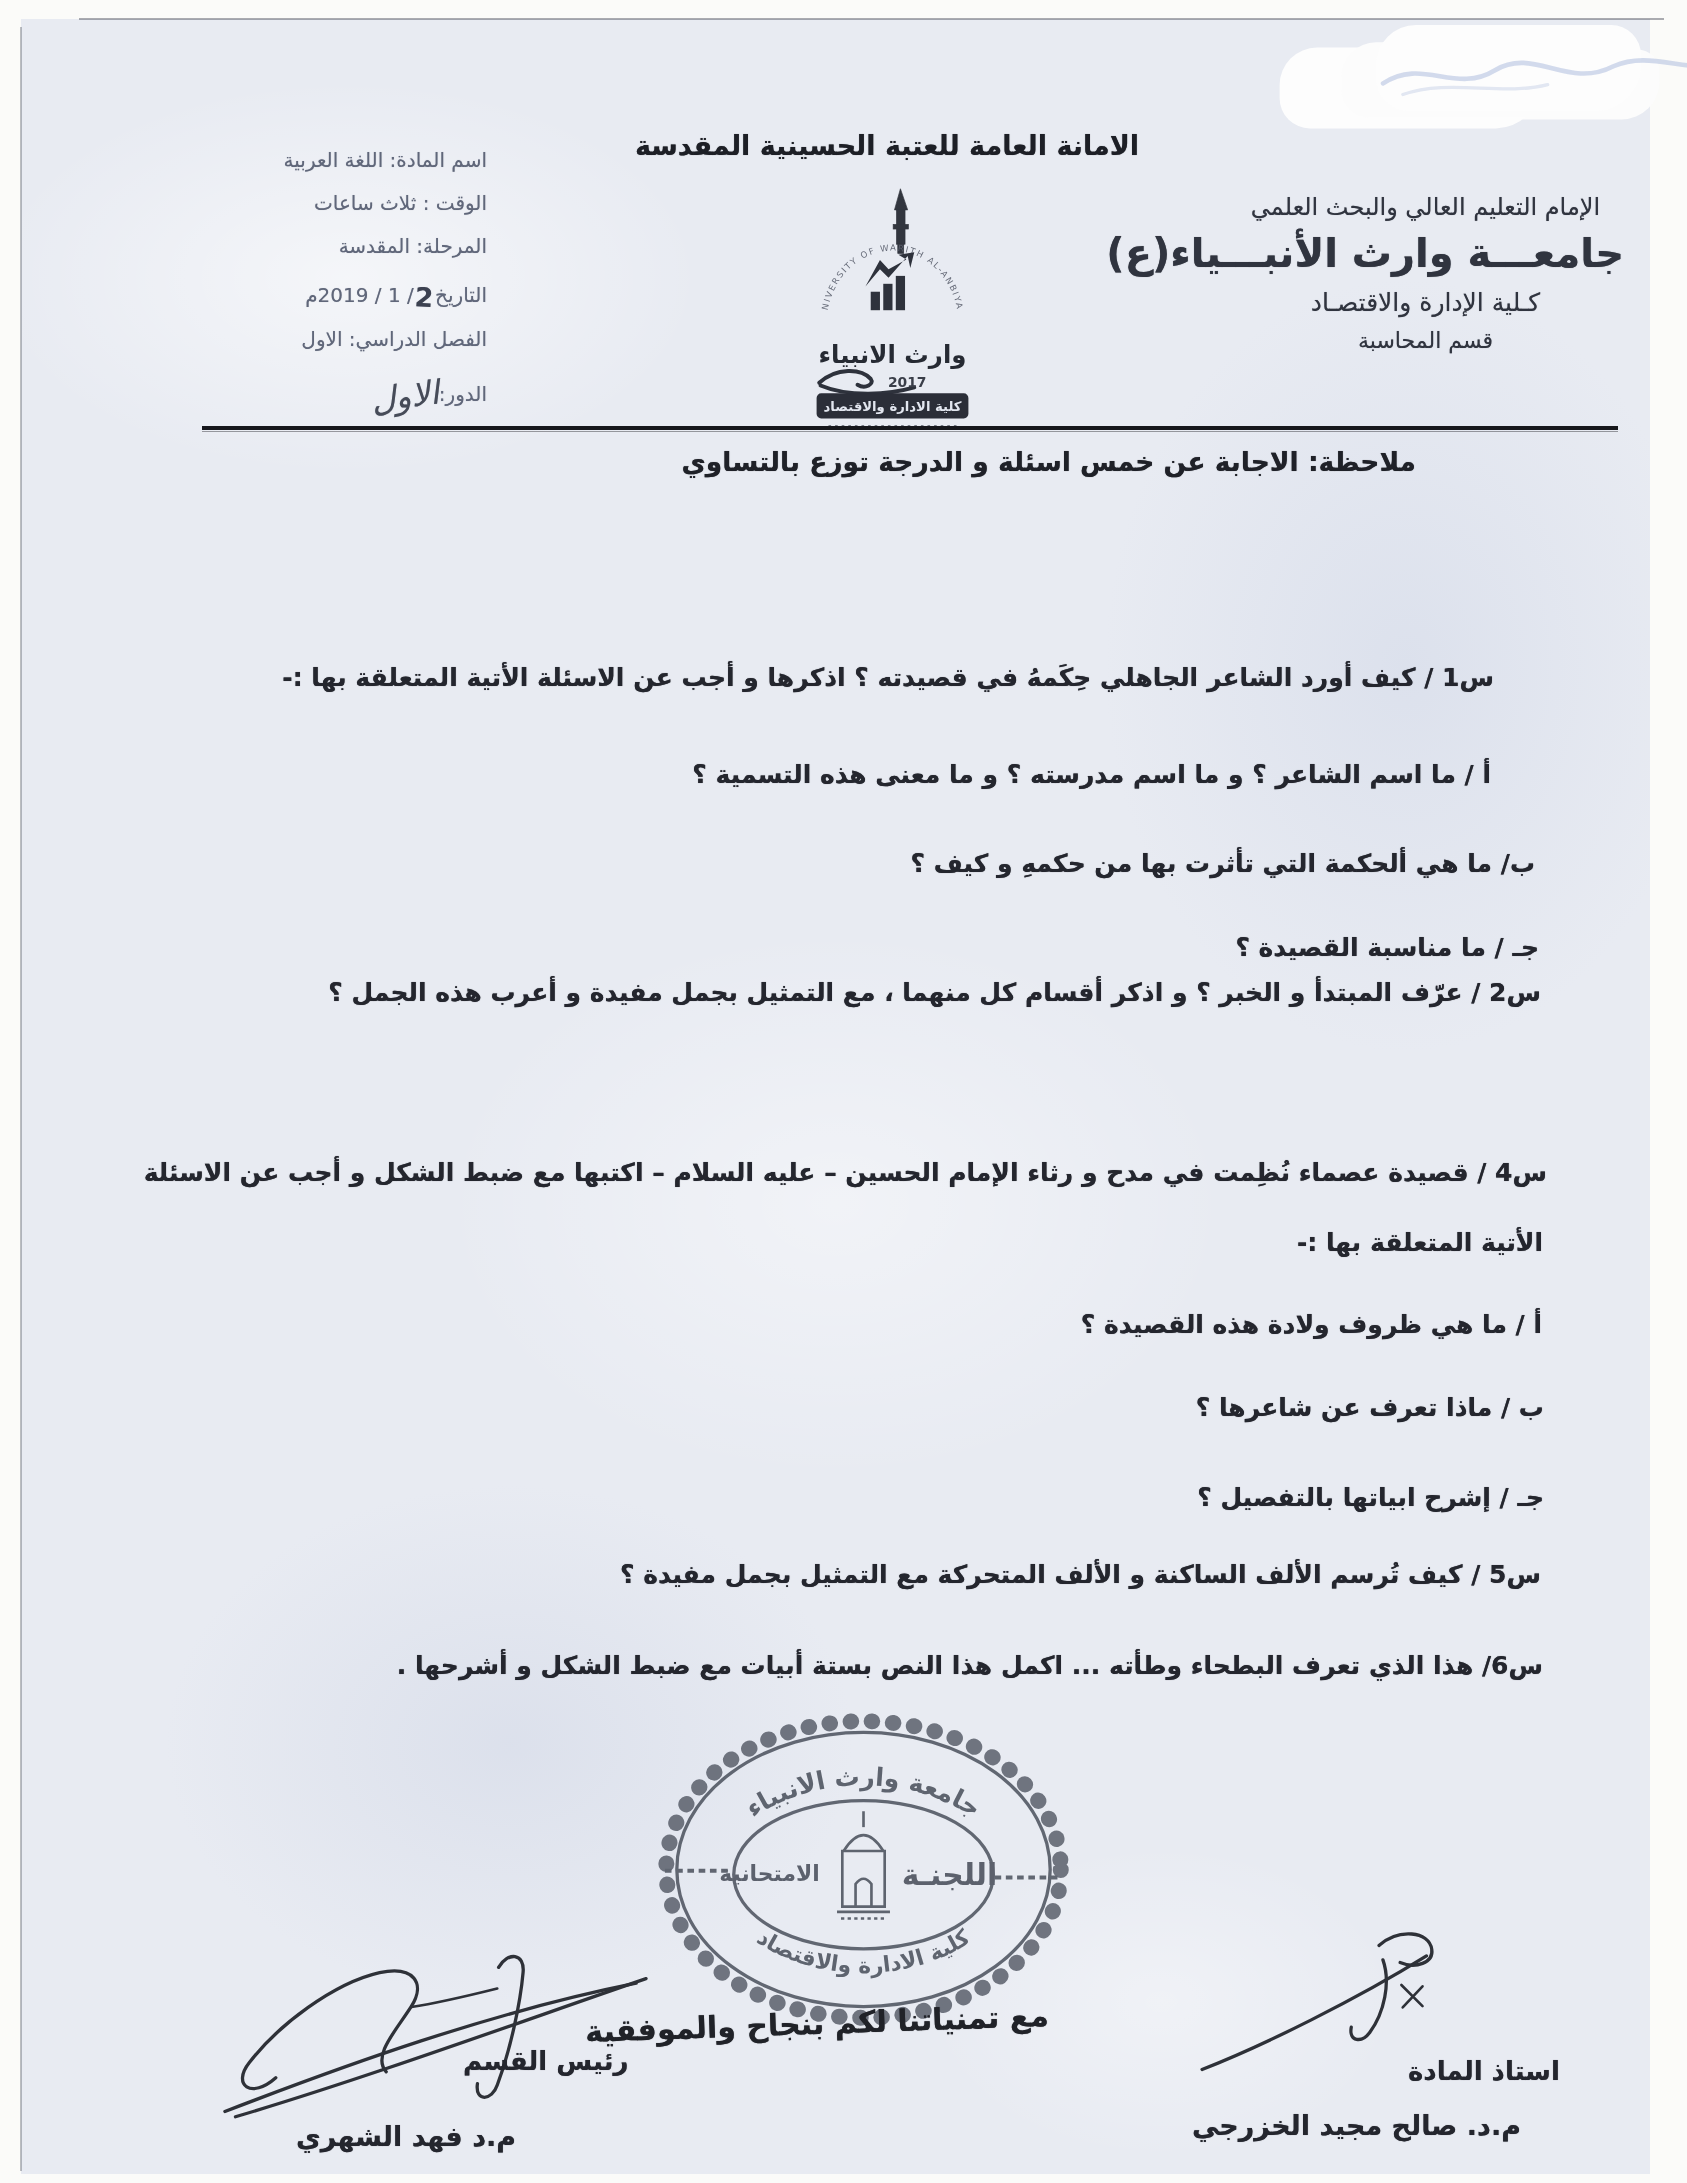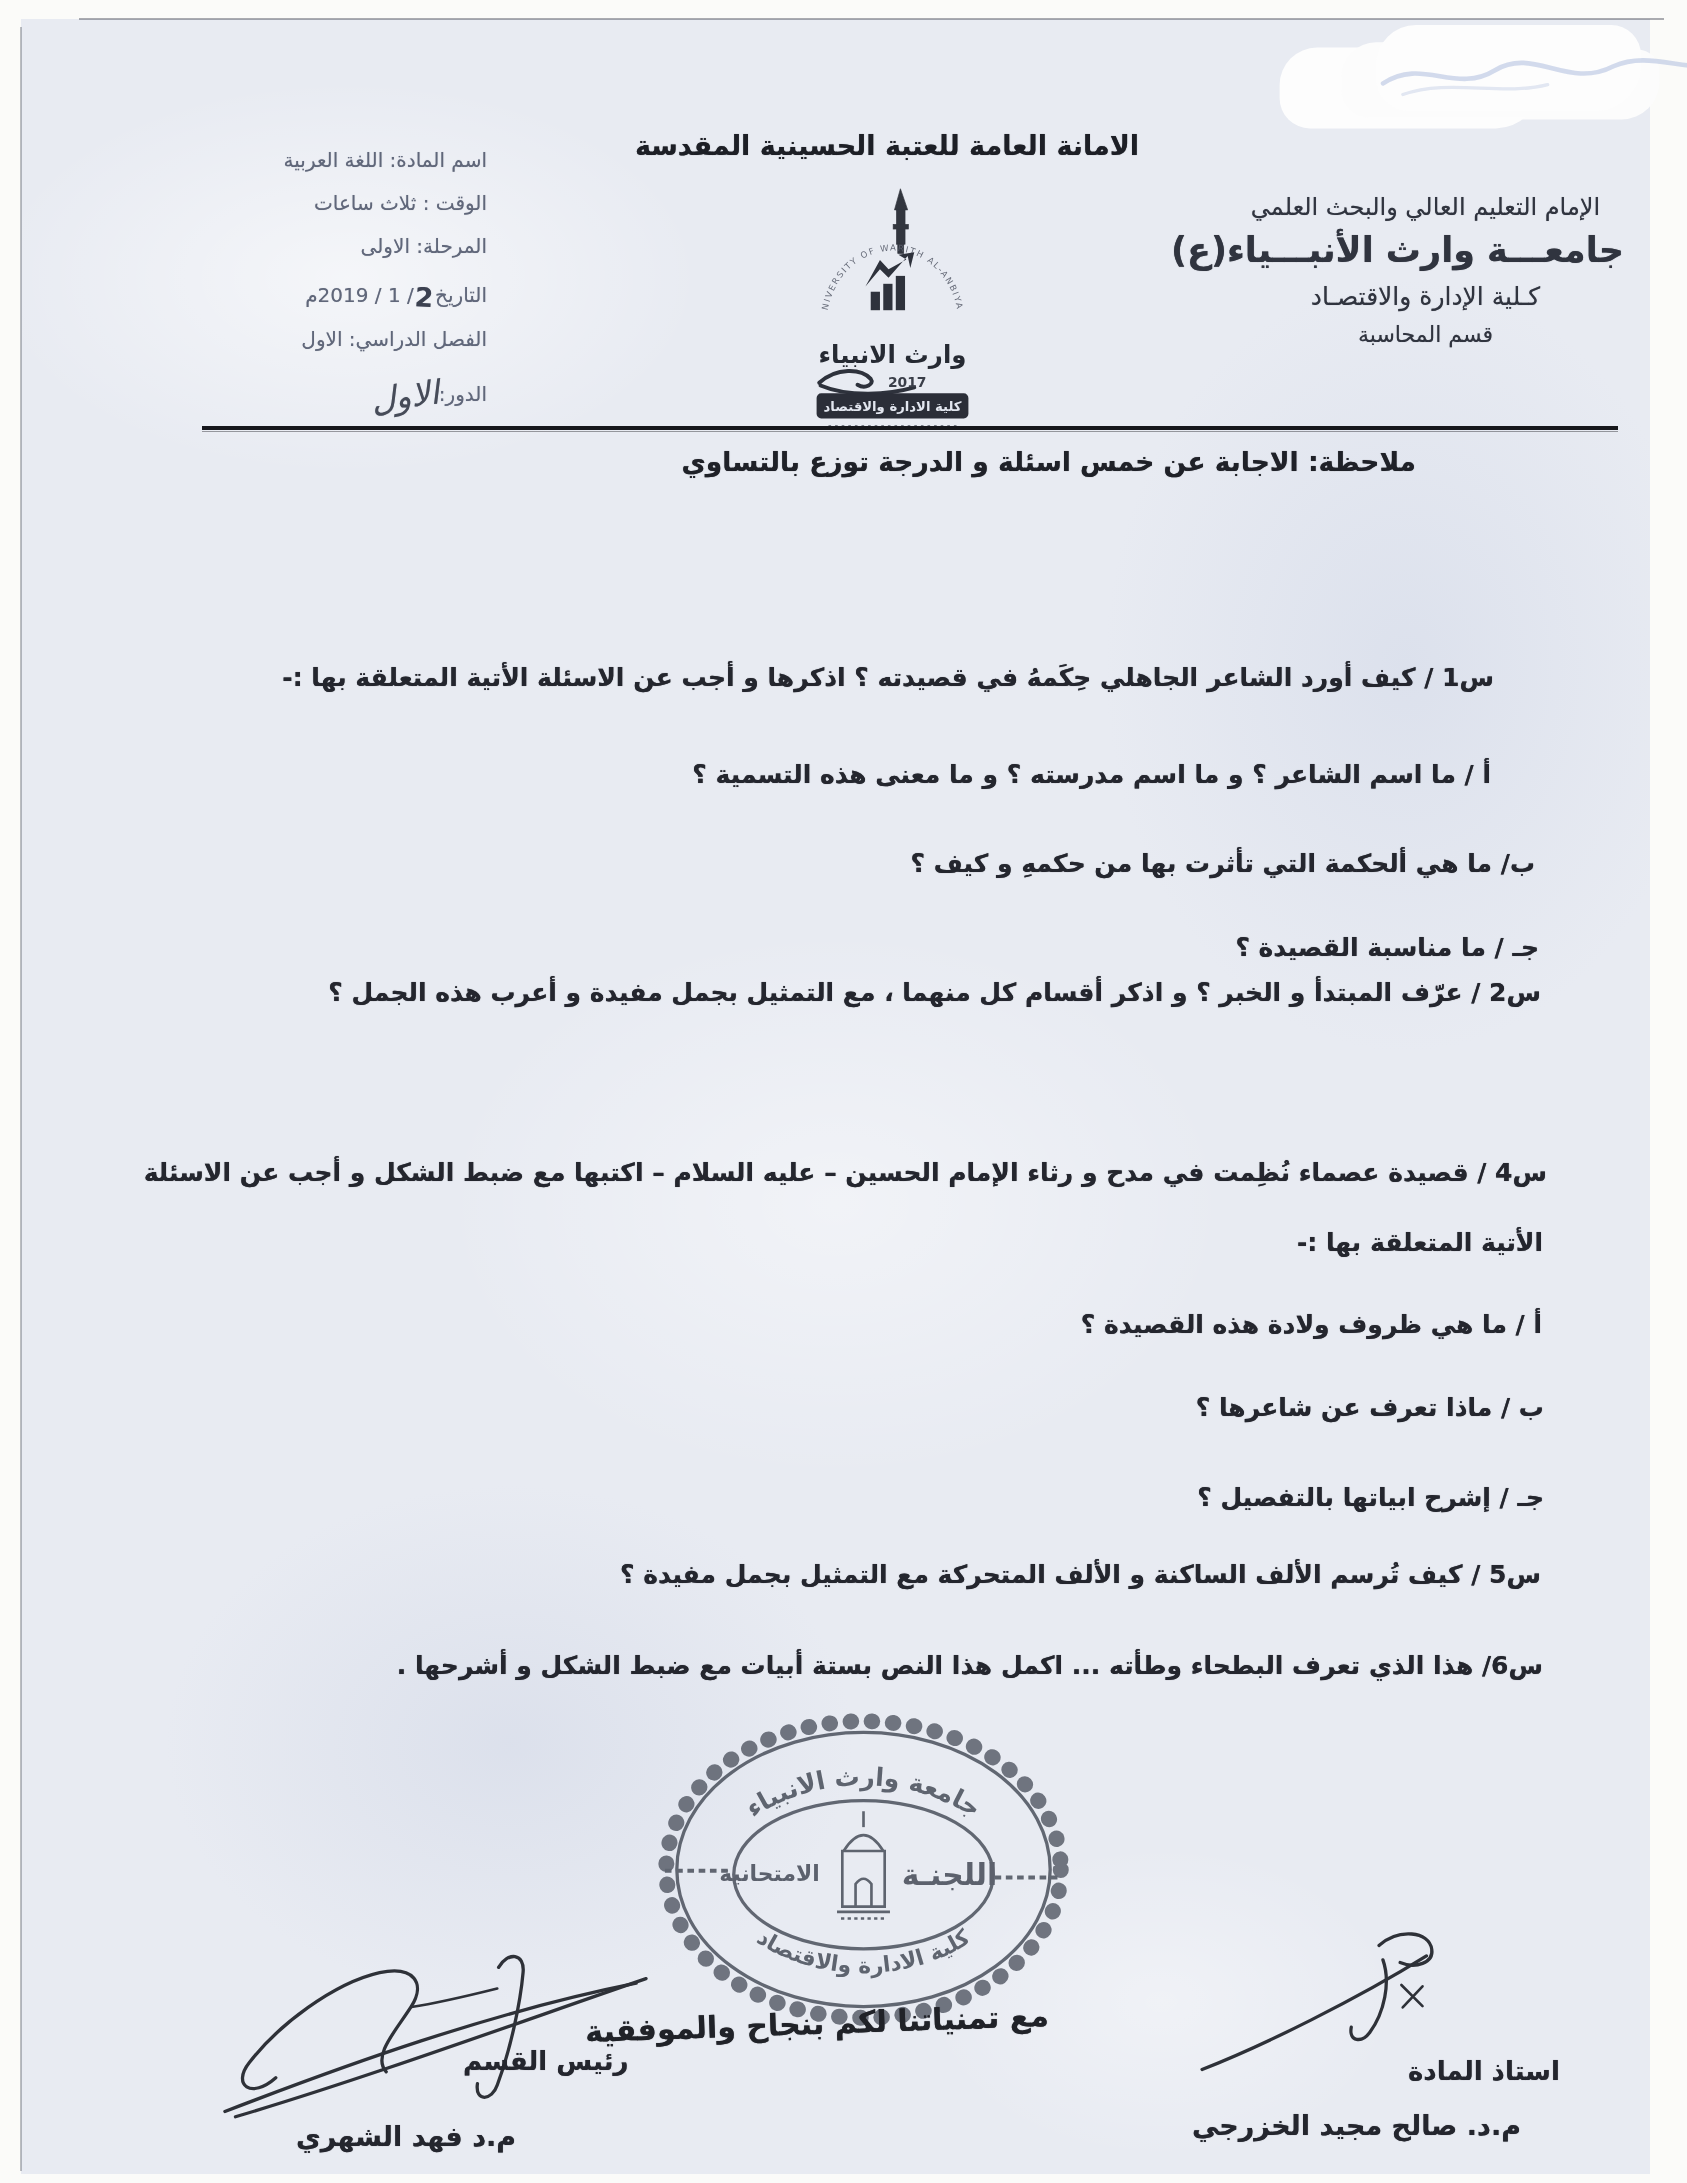--- a/index.html
+++ b/index.html
@@ -54,21 +54,21 @@
     display:inline-block;font-size:33px;font-weight:400;color:#464b58;
     transform:translateY(6.6px) rotate(-7deg);letter-spacing:2px;margin-left:12px;
     font-style:italic;
   }
 
   
   .institution{
     position:absolute;left:1227px;top:193px;width:397px;text-align:center;color:#30343f;
   }
   .institution .ministry{font-size:24px;margin-bottom:9.3px;white-space:nowrap;text-shadow:0 0 0.7px rgba(48,52,63,.6);}
-  .institution .university{font-size:35px;font-weight:bold;margin-bottom:12px;white-space:nowrap;text-shadow:0 0 0.7px rgba(48,52,63,.8);}
+  .institution .university{font-size:40px;font-weight:bold;margin-bottom:12px;white-space:nowrap;text-shadow:0 0 0.7px rgba(48,52,63,.8);}
   .institution .college{font-size:25px;margin-bottom:10.6px;white-space:nowrap;text-shadow:0 0 0.7px rgba(48,52,63,.6);}
   .institution .department{font-size:22px;white-space:nowrap;text-shadow:0 0 0.7px rgba(48,52,63,.6);}
 
   .logo{position:absolute;left:810px;top:187px;}
 
   
   .divider{
     position:absolute;left:202px;top:426px;width:1416px;height:1.3px;
     border-top:4.6px solid #16171c;border-bottom:1.3px solid rgba(22,23,28,.4);
   }
@@ -135,21 +135,21 @@
       <path d="M150 78 C210 38 260 95 320 58 C380 22 430 88 500 52 C560 25 620 70 690 45" fill="none" stroke="#9db0d6" stroke-width="7" opacity="0.45" stroke-linecap="round"></path>
       <path d="M180 95 C250 70 330 98 400 80" fill="none" stroke="#aebede" stroke-width="5" opacity="0.35" stroke-linecap="round"></path>
     </svg>
   </div>
 
   <div class="secretariat rtl">الامانة العامة للعتبة الحسينية المقدسة</div>
 
   <div class="exam-info rtl">
     <div class="line">اسم المادة: اللغة العربية</div>
     <div class="line">الوقت : ثلاث ساعات</div>
-    <div class="line">المرحلة: الاولى</div>
+    <div class="line">المرحلة: المقدسة</div>
     <div class="line"><span>التاريخ</span><span class="hand-num">2</span><span>/ 1 / 2019م</span></div>
     <div class="line">الفصل الدراسي: الاول</div>
     <div class="line"><span>الدور:</span><span class="hand-word">الاول</span></div>
   </div>
 
   <div class="institution rtl">
     <div class="ministry">الإمام التعليم العالي والبحث العلمي</div>
     <div class="university">جامعـــة وارث الأنبـــياء(ع)</div>
     <div class="college">كـلية الإدارة والاقتصـاد</div>
     <div class="department">قسم المحاسبة</div>

